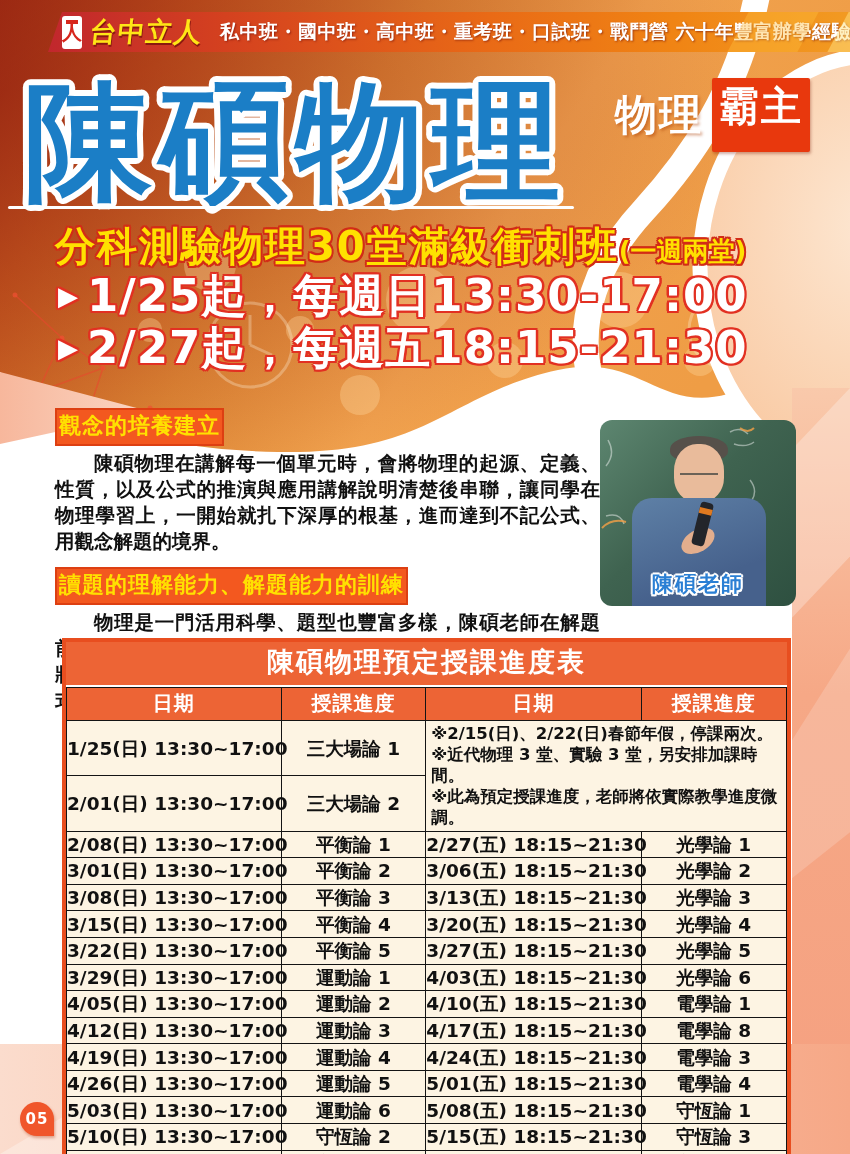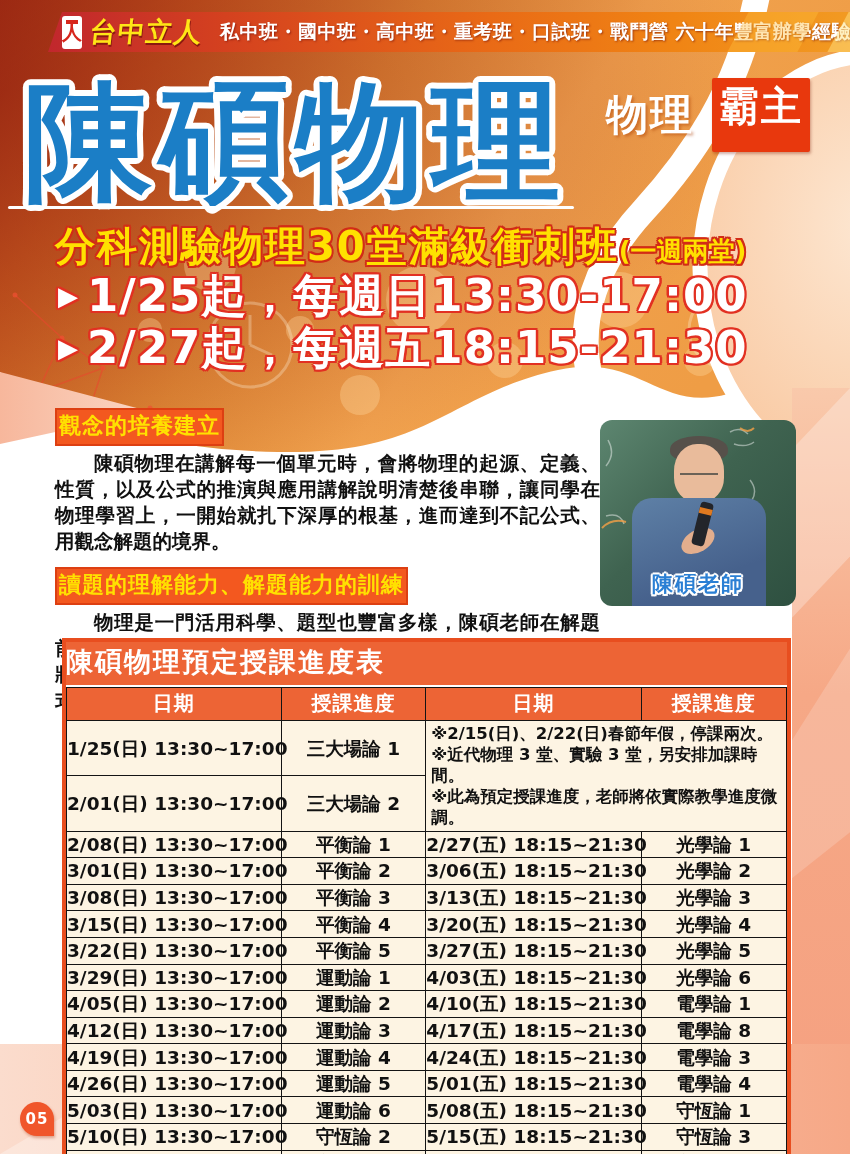--- a/index.html
+++ b/index.html
@@ -35,21 +35,21 @@
   .logo-mark { color:#d7261c; font-weight:900; font-size:20px; line-height:1; }
   .logo-mark::before { content:""; position:absolute; top:4px; left:4px; right:4px; height:4px; background:#d7261c; }
   .logo-text { color:#ffe616; font-size:27px; font-weight:900; transform:skewX(-6deg);
       text-shadow:1px 2px 0 #8a1a10; letter-spacing:1px; margin-right:18px; white-space:nowrap; }
   .tagline { color:#fff; font-size:19px; font-weight:800; letter-spacing:.5px; white-space:nowrap;
       text-shadow:1px 1px 2px rgba(120,20,10,.65); }
 
   
   .title-wrap { position:absolute; left:14px; top:58px; width:620px; height:160px; }
   .title-underline { position:absolute; left:8px; top:206px; width:566px; height:3px; background:#fff; border-radius:2px; }
-  .badge { position:absolute; top:78px; right:40px; display:flex; align-items:center; gap:18px; }
+  .badge { position:absolute; top:78px; right:40px; display:flex; align-items:center; gap:9px; }
   .badge-word { color:#fff; font-size:42px; font-weight:900; letter-spacing:2px;
       text-shadow:2px 2px 3px rgba(170,60,0,.45); }
   .badge-boss { background:#e8380d; color:#fff; font-size:40px; font-weight:900; letter-spacing:2px;
       padding:1px 7px 18px; border-radius:2px; box-shadow:1px 2px 3px rgba(120,20,0,.35); }
 
   .course-line { position:absolute; left:55px; top:219px; white-space:nowrap;
       color:#ffe100; font-size:40px; font-weight:900; letter-spacing:2px;
       text-shadow:2px 0 0 #d22c17,-2px 0 0 #d22c17,0 2px 0 #d22c17,0 -2px 0 #d22c17,
                   1.6px 1.6px 0 #d22c17,-1.6px 1.6px 0 #d22c17,1.6px -1.6px 0 #d22c17,-1.6px -1.6px 0 #d22c17; }
   .course-suffix { font-size:26px; letter-spacing:0; }
@@ -79,21 +79,21 @@
   .arm { position:absolute; left:80px; top:110px; width:36px; height:22px; background:#e3ae8d; border-radius:50%; transform:rotate(-30deg); }
   .mic { position:absolute; left:96px; top:82px; width:13px; height:44px; background:#23252a; border-radius:4px; transform:rotate(14deg); }
   .mic::before { content:""; position:absolute; top:6px; left:0; right:0; height:6px; background:#e07a20; }
   .photo-caption { position:absolute; bottom:8px; left:50%; transform:translateX(-50%);
       color:#2a7fd4; font-size:21px; font-weight:900; letter-spacing:2px; white-space:nowrap;
       text-shadow:2px 0 0 #fff,-2px 0 0 #fff,0 2px 0 #fff,0 -2px 0 #fff,
                   1.5px 1.5px 0 #fff,-1.5px 1.5px 0 #fff,1.5px -1.5px 0 #fff,-1.5px -1.5px 0 #fff; }
 
   
   .table-wrap { position:absolute; left:62px; top:638px; width:729px; border:4px solid #e84e1f; background:#fdf4e3; }
-  .table-title { background:#ed6435; color:#fff; font-size:27px; font-weight:800; text-align:left;
+  .table-title { background:#ed6435; color:#fff; font-size:27px; font-weight:800; text-align:center;
       padding:2px 0 5px; border-bottom:2px solid #fff; letter-spacing:2px; }
   table.sched { width:100%; border-collapse:collapse; table-layout:fixed; }
   table.sched th { background:#ed6435; color:#fff; font-size:20px; font-weight:800;
       padding:2px 0 3px; border:1.6px solid #141414; letter-spacing:1px; }
   table.sched td { background:#fdf4e3; color:#111; text-align:center; font-size:18.5px; font-weight:700;
       height:26.6px; padding:0; border:1.6px solid #141414; white-space:nowrap; }
   table.sched td.note-cell { text-align:left; font-size:16.5px; line-height:1.28; padding:2px 3px 2px 5px; white-space:normal; }
 
   
   .page-badge { position:absolute; left:20px; top:1102px; width:34px; height:34px; background:#f0562b;

